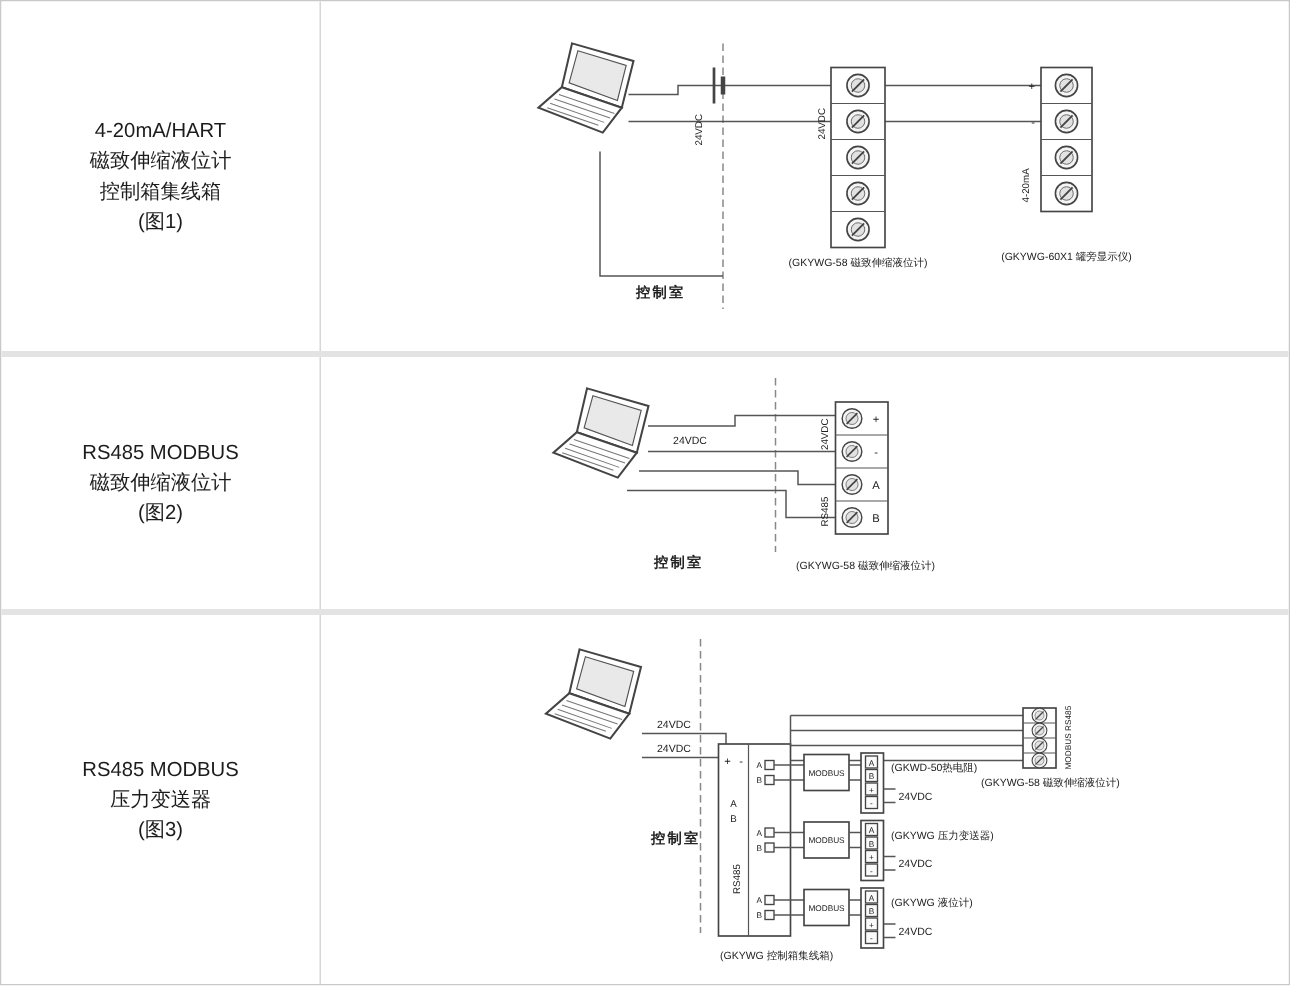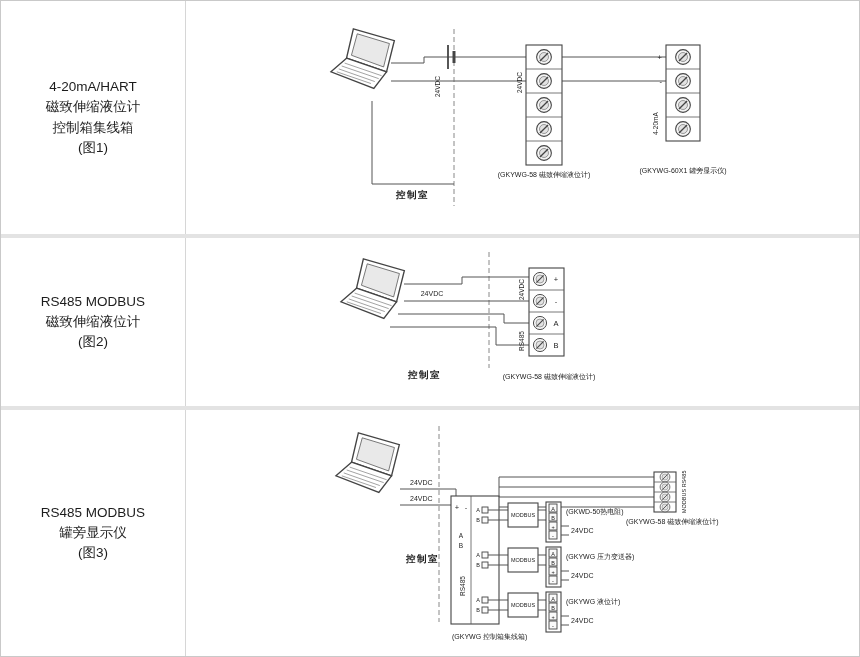--- a/index.html
+++ b/index.html
@@ -3,21 +3,21 @@
 <meta charset="utf-8">
 <style>
   *{margin:0;padding:0;box-sizing:border-box}
   html,body{background:#fff}
   body{width:860px;height:657px;font-family:"Liberation Sans",sans-serif}
   .page{width:860px;height:657px;border:1px solid #c9c9c9;display:flex;flex-direction:column;background:#fff}
   .row{display:flex;flex:0 0 auto;background:#fff}
   .row.r1{height:233px}
   .row.r2{height:172px;border-top:4px solid #e3e3e3}
   .row.r3{height:250px;border-top:4px solid #e3e3e3}
-  .label-col{width:185px;border-right:1px solid #d6d6d6;display:flex;flex-direction:column;align-items:center;justify-content:center;text-align:center;color:#1c1c1c;font-size:13.5px;line-height:1.5}
+  .label-col{width:213px;border-right:1px solid #d6d6d6;display:flex;flex-direction:column;align-items:center;justify-content:center;text-align:center;color:#1c1c1c;font-size:13.5px;line-height:1.5}
   .diagram-col{flex:1;overflow:hidden;position:relative}
   svg{display:block}
   svg text{fill:#222;font-family:"Liberation Sans",sans-serif}
   .wire{fill:none;stroke:#555;stroke-width:1}
   .box{fill:#fff;stroke:#444;stroke-width:1.1}
   .thin{stroke:#555;stroke-width:0.8}
   .dash{stroke:#888;stroke-width:1;stroke-dasharray:5 3;fill:none}
   .sq{fill:#fafafa;stroke:#444;stroke-width:0.9}
   .cap{font-size:7px}
   .t6{font-size:6.5px}
@@ -142,21 +142,21 @@
           <text class="t6" transform="translate(338,113) rotate(-90)">RS485</text>
         </g>
         <text class="cap mid" x="363" y="141">(GKYWG-58 磁致伸缩液位计)</text>
       </svg>
     </div>
   </div>
 
   <div class="row r3">
     <div class="label-col">
       <div>RS485 MODBUS</div>
-      <div>罐旁显示仪</div>
+      <div>压力变送器</div>
       <div>(图3)</div>
     </div>
     <div class="diagram-col">
       <svg width="672" height="246" viewBox="0 0 672 246">
         <use href="#laptop" x="143" y="20" width="88" height="78"></use>
         <line x1="253" y1="16" x2="253" y2="212" class="dash"></line>
         <text class="room" x="220" y="152">控制室</text>
 
         <g>
           <polyline class="wire" points="214,79 270,79 270,88"></polyline>

